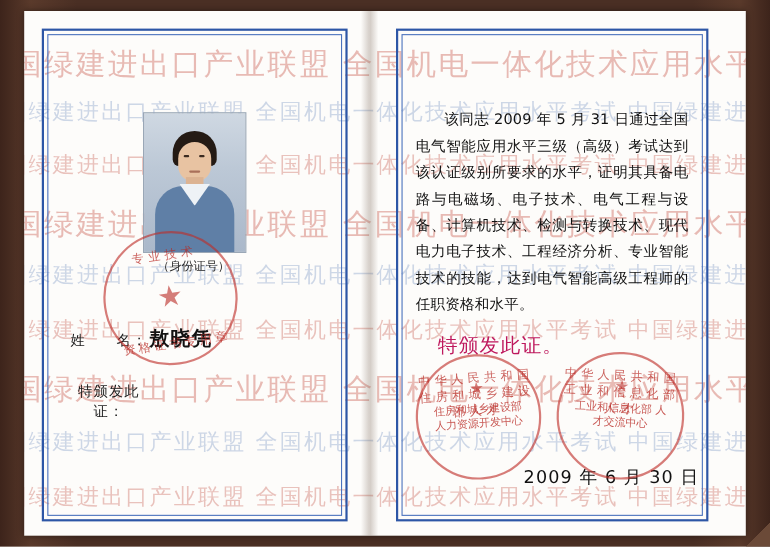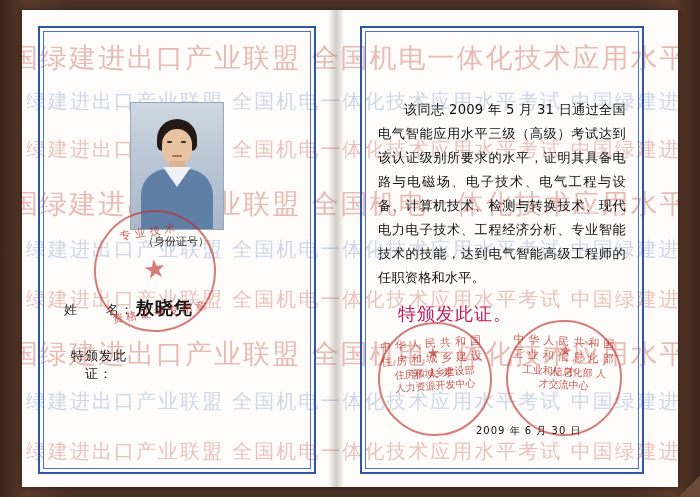--- a/index.html
+++ b/index.html
@@ -283,21 +283,21 @@
     position: absolute;
     left: 50%; top: 26%;
     transform: translate(-50%, -50%);
     font-size: 15px;
     color: rgba(185, 40, 35, 0.6);
   }
   .date-line {
     position: absolute;
     left: 116px; top: 398px;
     font-family: "DejaVu Sans", sans-serif;
-    font-size: 10px;
+    font-size: 16px;
     color: #111111;
     letter-spacing: 1px;
   }
   .corner-fold {
     position: absolute;
     right: 0; bottom: 0;
     width: 22px; height: 22px;
     background: linear-gradient(135deg, rgba(0,0,0,0) 50%, #6b4a38 50%);
     z-index: 8;
   }

